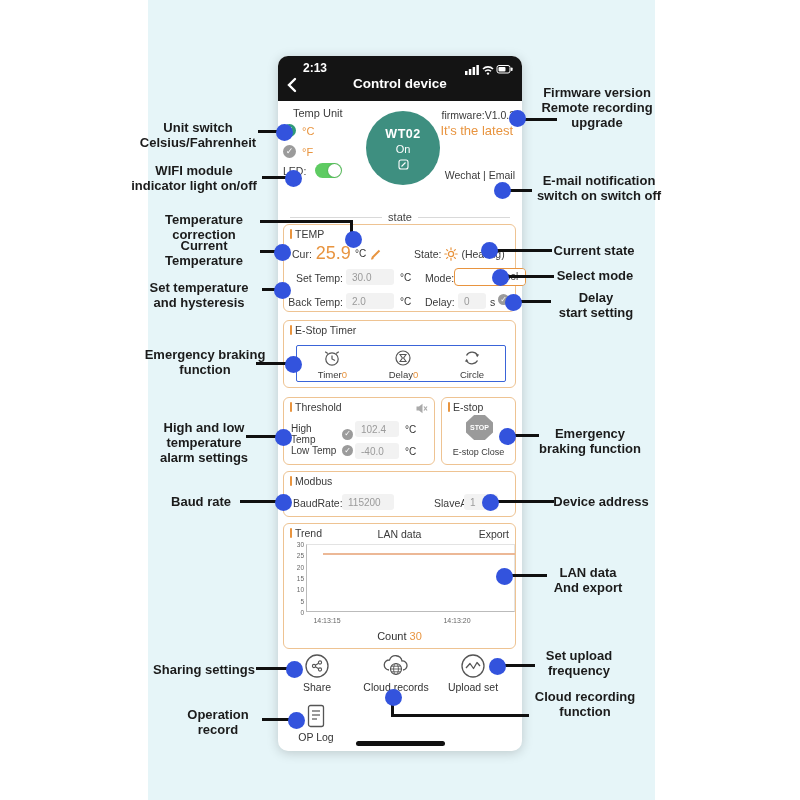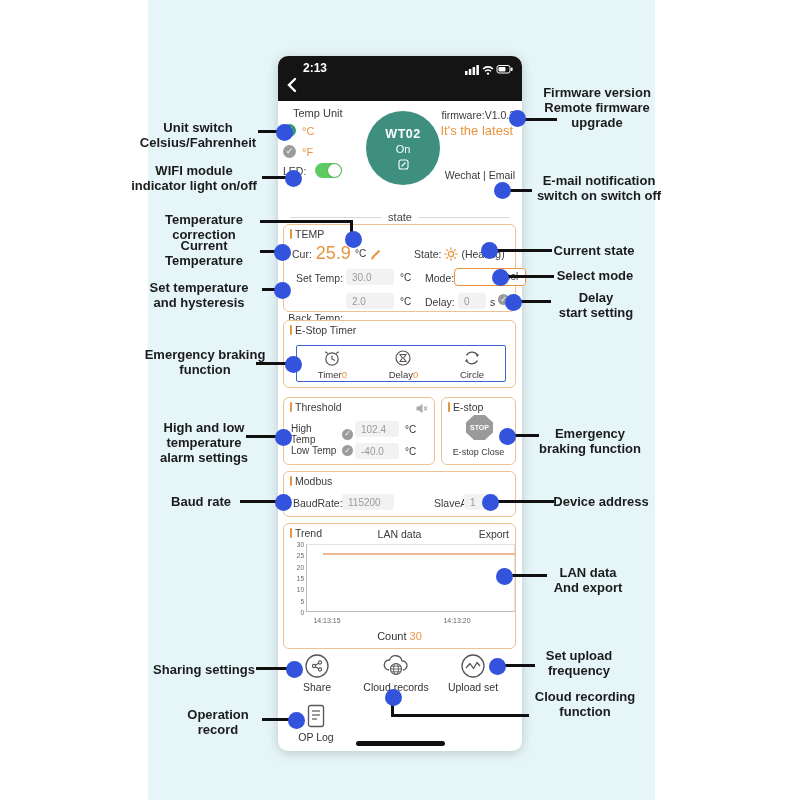--- a/index.html
+++ b/index.html
@@ -89,20 +89,21 @@
           <rect x="32" y="2.5" width="13" height="7.5" rx="2" stroke="#fff" stroke-width="1" fill="none"></rect>
           <rect x="33.5" y="4" width="7" height="4.5" rx="1" fill="#fff"></rect>
           <rect x="45.8" y="4.5" width="1.8" height="3.5" rx="0.8" fill="#fff"></rect>
         </svg>
       </div>
       <div class="ph-back">
         <svg width="10" height="16" viewBox="0 0 10 16">
           <polyline points="8,2 2,8 8,14" stroke="#fff" stroke-width="2.4" fill="none" stroke-linecap="round"></polyline>
         </svg>
       </div>
+      <div class="ph-title">Control device</div>
     </div>
 
     <div class="abs lbl" style="left:15px;top:51px;font-size:11px;">Temp Unit</div>
     <div class="abs lbl" style="right:7px;top:53px;">firmware:V1.0.3</div>
     <div class="abs orange" style="right:9px;top:67px;font-size:13px;">It's the latest</div>
 
     <div class="abs" style="left:5px;top:68px;display:flex;align-items:center;gap:6px;">
       <span class="chk green">✓</span>
       <span class="orange" style="font-size:11px;">°C</span>
     </div>
@@ -172,21 +173,21 @@
         <span class="lbl">(Heating)</span>
       </div>
       <div class="abs lbl" style="left:4px;top:47px;width:55px;text-align:right;">Set Temp:</div>
       <div class="inp" style="left:62px;top:44px;width:48px;">30.0</div>
       <div class="abs" style="left:116px;top:47px;font-size:10px;">°C</div>
       <div class="abs lbl" style="left:141px;top:47px;">Mode:</div>
       <div class="seg" style="left:170px;top:43px;">
         <span class="heat">Heat</span>
         <span class="cool">Cool</span>
       </div>
-      <div class="abs lbl" style="left:0px;top:71px;width:59px;text-align:right;margin-top:16px;">Back Temp:</div>
+      <div class="abs lbl" style="left:0px;top:71px;width:59px;text-align:right;">Back Temp:</div>
       <div class="inp" style="left:62px;top:68px;width:48px;">2.0</div>
       <div class="abs" style="left:116px;top:71px;font-size:10px;">°C</div>
       <div class="abs lbl" style="left:141px;top:71px;">Delay:</div>
       <div class="inp" style="left:174px;top:68px;width:28px;">0</div>
       <div class="abs lbl" style="left:206px;top:71px;">s</div>
       <span class="chk sm abs" style="left:214px;top:69px;">✓</span>
     </div>
 
     <div class="card" style="left:5px;top:264px;width:233px;height:68px;">
       <div class="card-title">
@@ -392,21 +393,21 @@
       <div class="ann-line" style="left: 256px; top: 667px; width: 40px; height: 2.5px;"></div>
       <div class="ann-dot" style="left: 285.5px; top: 660.5px;"></div>
       <div class="ann-label" style="left: 170px; top: 707px; width: 96px;">
         <div>Operation</div>
         <div>record</div>
       </div>
       <div class="ann-line" style="left: 262px; top: 718px; width: 36px; height: 2.5px;"></div>
       <div class="ann-dot" style="left: 287.5px; top: 711.5px;"></div>
       <div class="ann-label" style="left: 532px; top: 85px; width: 130px;">
         <div>Firmware version</div>
-        <div>Remote firmware</div>
+        <div>Remote recording</div>
         <div>upgrade</div>
       </div>
       <div class="ann-line" style="left: 517px; top: 118px; width: 40px; height: 2.5px;"></div>
       <div class="ann-dot" style="left: 508.5px; top: 109.5px;"></div>
       <div class="ann-label" style="left: 526px; top: 173px; width: 146px;">
         <div>E-mail notification</div>
         <div>switch on switch off</div>
       </div>
       <div class="ann-line" style="left: 502px; top: 189px; width: 30px; height: 2.5px;"></div>
       <div class="ann-dot" style="left: 493.5px; top: 181.5px;"></div>

